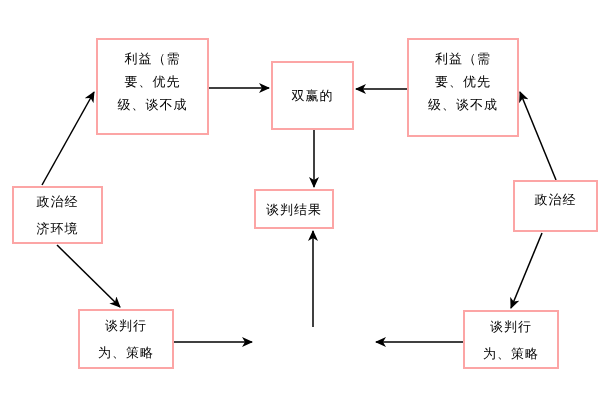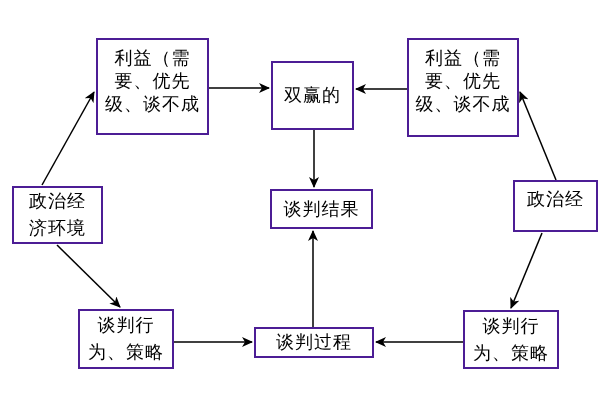--- a/index.html
+++ b/index.html
@@ -18,41 +18,41 @@
   }
   .connector-layer {
     position: absolute;
     left: 0;
     top: 0;
     width: 600px;
     height: 400px;
   }
   .box {
     position: absolute;
-    border: 2px solid #4c1d95;
+    border: 2px solid #fca5a5;
     background: #ffffff;
     box-sizing: border-box;
     display: flex;
     flex-direction: column;
     align-items: center;
     justify-content: center;
-    font-size: 18px;
+    font-size: 13px;
     letter-spacing: 1px;
     text-align: center;
     white-space: nowrap;
   }
   .box .line { line-height: 23px; }
 
   
   .box-interests-left  { left: 96px;  top: 38px;  width: 113px; height: 97px; justify-content: flex-start; padding-top: 7px; }
   .box-win-win         { left: 271px; top: 61px;  width: 83px;  height: 69px; }
   .box-interests-right { left: 407px; top: 38px;  width: 112px; height: 99px; justify-content: flex-start; padding-top: 7px; }
   .box-env-left        { left: 12px;  top: 186px; width: 91px;  height: 58px; }
   .box-env-left .line  { line-height: 27px; }
-  .box-outcome         { left: 270px; top: 189px; width: 103px; height: 40px; }
+  .box-outcome         { left: 254px; top: 189px; width: 80px; height: 40px; }
   .box-env-right       { left: 513px; top: 180px; width: 85px;  height: 52px; justify-content: flex-start; padding-top: 6px; }
   .box-behavior-left   { left: 78px;  top: 309px; width: 96px;  height: 60px; }
   .box-behavior-left .line, .box-behavior-right .line { line-height: 27px; text-align: center; }
   .box-process         { left: 254px; top: 327px; width: 120px; height: 31px; }
   .box-behavior-right  { left: 463px; top: 310px; width: 96px;  height: 59px; }
 </style>
 </head>
 <body>
 
 <div class="stage">
@@ -104,22 +104,19 @@
 
   <div class="box box-env-right">
     <div class="line">政治经</div>
   </div>
 
   <div class="box box-behavior-left">
     <div class="line">谈判行</div>
     <div class="line">为、策略</div>
   </div>
 
-  <div class="box box-process">
-    <div class="line">谈判过程</div>
-  </div>
 
   <div class="box box-behavior-right">
     <div class="line">谈判行</div>
     <div class="line">为、策略</div>
   </div>
 
 </div>
 
 </body></html>

